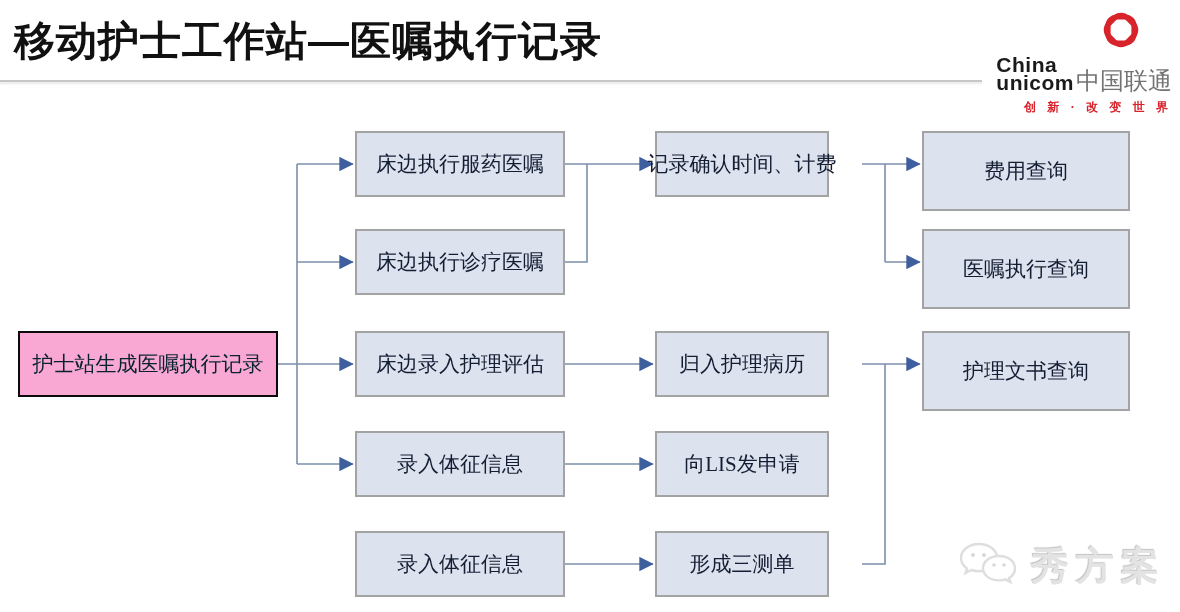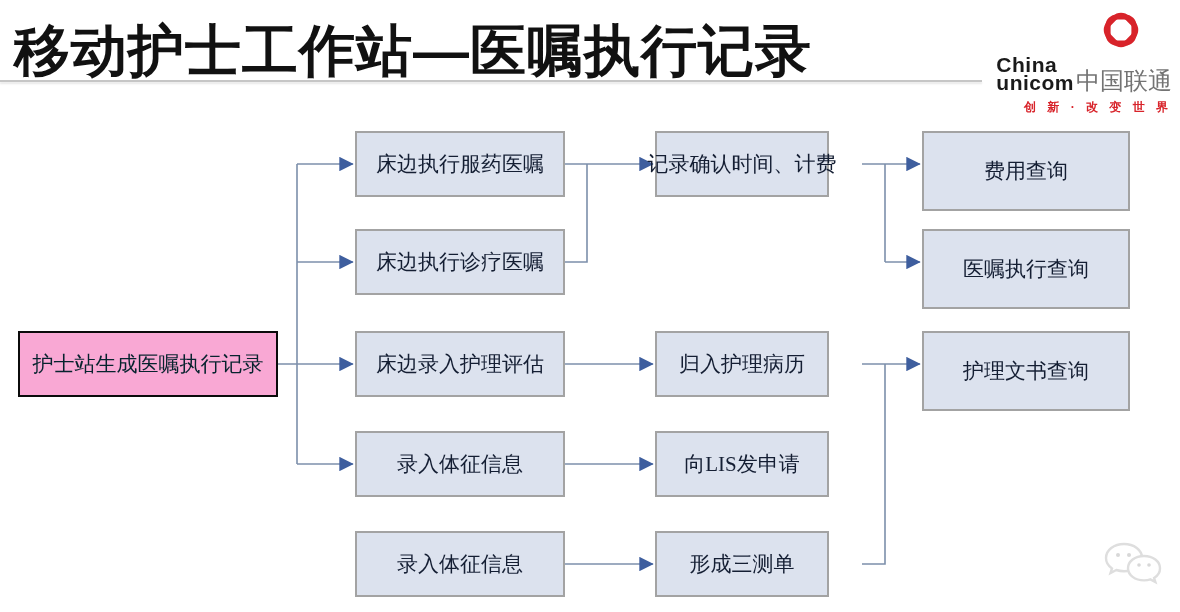--- a/index.html
+++ b/index.html
@@ -4,21 +4,21 @@
 <style>
   html,body{margin:0;padding:0;}
   body{
     width:1180px;height:612px;position:relative;overflow:hidden;
     background:#ffffff;
     font-family:"Liberation Sans", sans-serif;
   }
   
   .page-title{
     position:absolute;left:14px;top:14px;
-    font-size:56px;font-weight:900;color:#111;
+    font-size:41px;font-weight:900;color:#111;
     letter-spacing:1px;white-space:nowrap;
     font-family:"Liberation Sans", sans-serif;
   }
   .header-divider{
     position:absolute;left:0;top:80px;width:982px;height:2px;
     background:#c6c6c6;
     box-shadow:0 2px 2px rgba(0,0,0,0.10);
   }
   
   .logo{position:absolute;top:4px;right:8px;width:180px;}
@@ -168,13 +168,14 @@
       <path d="M24,4 C14,4 6,10 6,18 c0,4.4 2.4,8 6,10.4 L10.5,33 l5.8-3 c2.4,0.8 5,1.2 7.7,1.2 10,0 18-6 18-13.6 S34,4 24,4 z"></path>
       <path d="M44,16 c-9,0 -16,5.4 -16,12.2 c0,6.8 7,12.2 16,12.2 c2.3,0 4.5-0.3 6.4-1 l5,2.6 l-1.3-4 c3.6-2.2 5.9-5.8 5.9-9.8 C60,21.4 53,16 44,16 z"></path>
     </g>
     <g fill="#d8d8d8">
       <circle cx="18" cy="15" r="2"></circle>
       <circle cx="29" cy="15" r="2"></circle>
       <circle cx="39" cy="25" r="1.8"></circle>
       <circle cx="49" cy="25" r="1.8"></circle>
     </g>
   </svg>
+  <span class="wm-text">秀方案</span>
 </div>
 
 </body></html>

